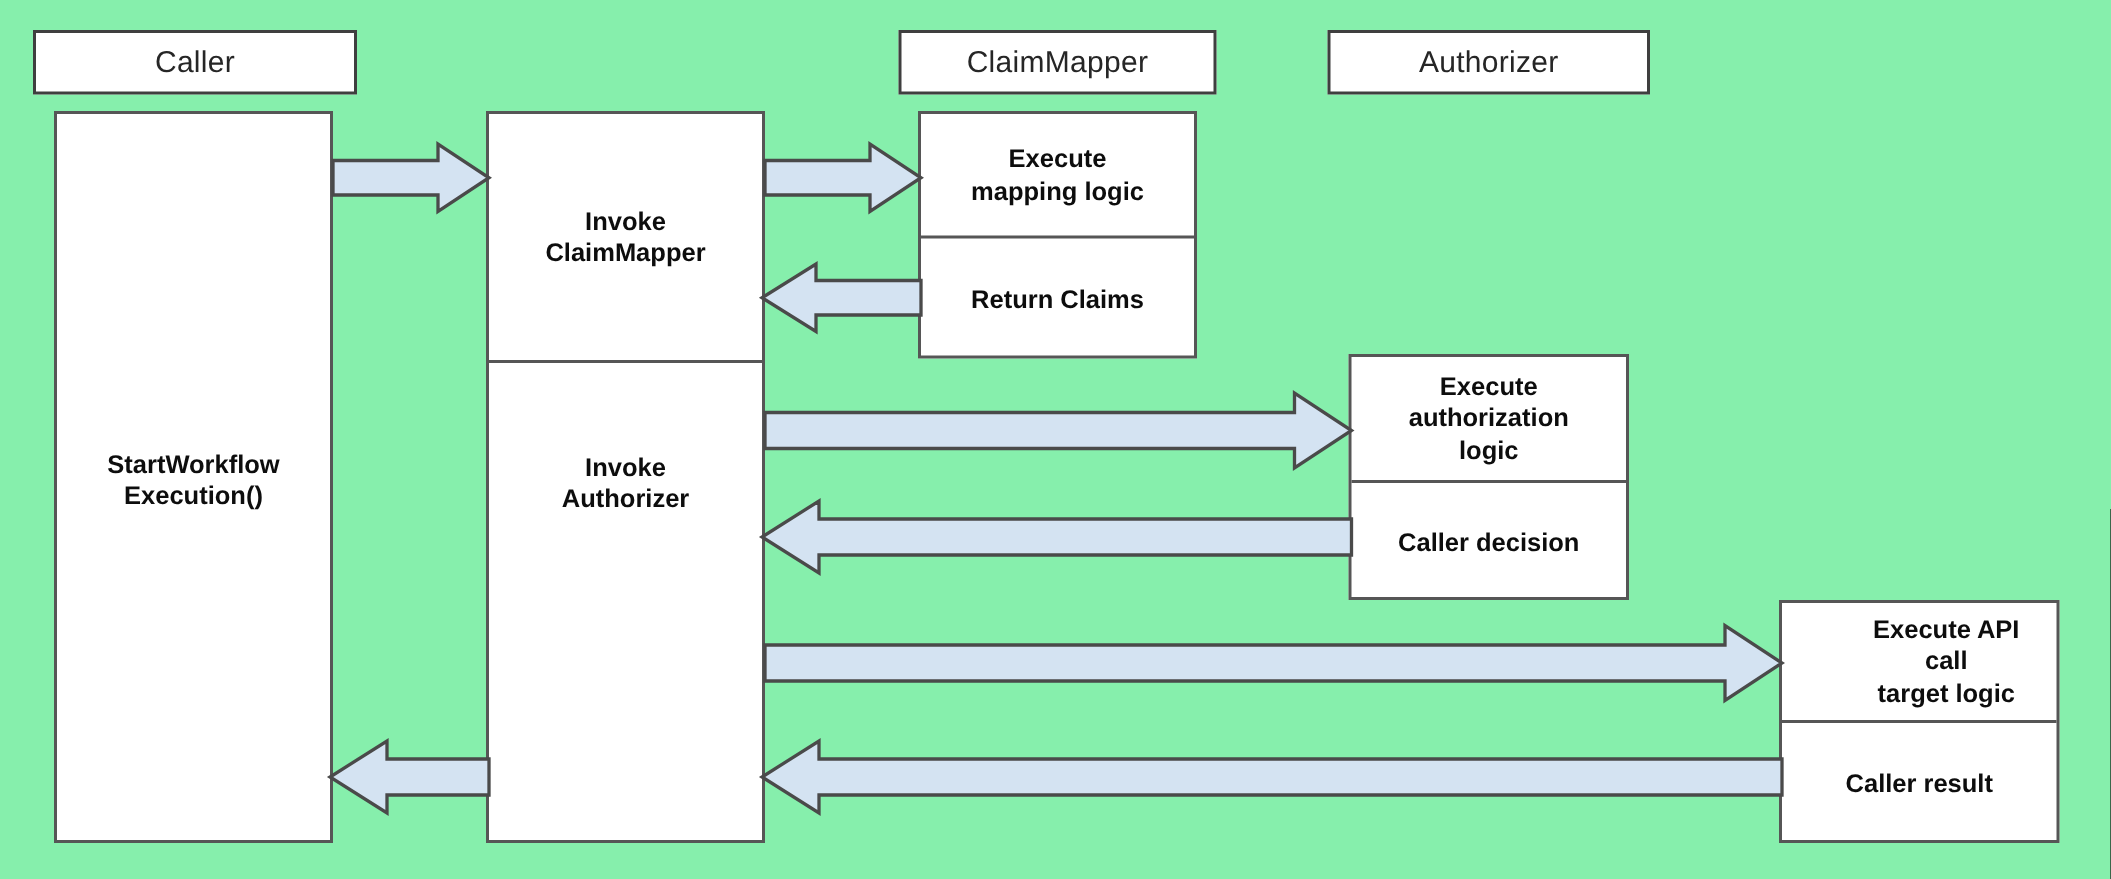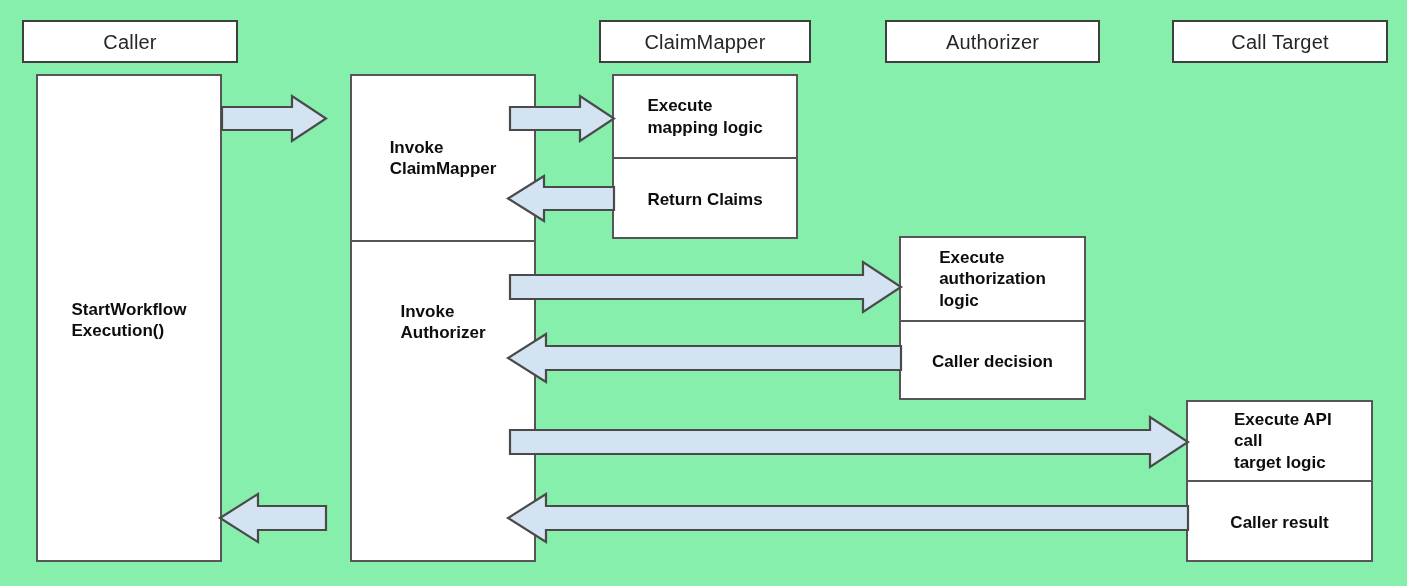--- a/index.html
+++ b/index.html
@@ -36,26 +36,26 @@
     box-sizing: border-box;
   }
   .segment {
     position: absolute;
     left: 0;
     right: 0;
     box-sizing: border-box;
     display: flex;
     align-items: center;
     justify-content: center;
-    text-align: left;
+    text-align: center;
     color: #0d0d0d;
     font-size: 17px;
     font-weight: bold;
     line-height: 1.25;
-    padding: 0 10px;
+    padding: 0 24px;
   }
   .segment.divider-top {
     border-top: 2px solid #565656;
   }
   .arrow {
     position: absolute;
   }
   .arrow svg {
     display: block;
     width: 100%;
@@ -70,31 +70,28 @@
 
   <div class="lifeline-header" style="left:22px; top:20px; width:216px; height:43px;">
     <span>Caller</span>
   </div>
   <div class="lifeline-header" style="left:599px; top:20px; width:212px; height:43px;">
     <span>ClaimMapper</span>
   </div>
   <div class="lifeline-header" style="left:885px; top:20px; width:215px; height:43px;">
     <span>Authorizer</span>
   </div>
-  <div class="lifeline-header" style="left:1172px; top:20px; width:216px; height:43px;">
-    <span>Call Target</span>
-  </div>
 
   <div class="activation" style="left:36px; top:74px; width:186px; height:488px;">
     <div class="segment" style="top:0; height:488px;">
       <span>StartWorkflow<br>Execution()</span>
     </div>
   </div>
 
-  <div class="activation" style="left:324px; top:74px; width:186px; height:488px;margin-left:26px;">
+  <div class="activation" style="left:324px; top:74px; width:186px; height:488px;">
     <div class="segment" style="top:0; height:164px;">
       <span>Invoke<br>ClaimMapper</span>
     </div>
     <div class="segment divider-top" style="top:164px; height:162px;">
       <span>Invoke<br>Authorizer</span>
     </div>
   </div>
 
   <div class="activation" style="left:612px; top:74px; width:186px; height:165px;">
     <div class="segment" style="top:0; height:81px;">

